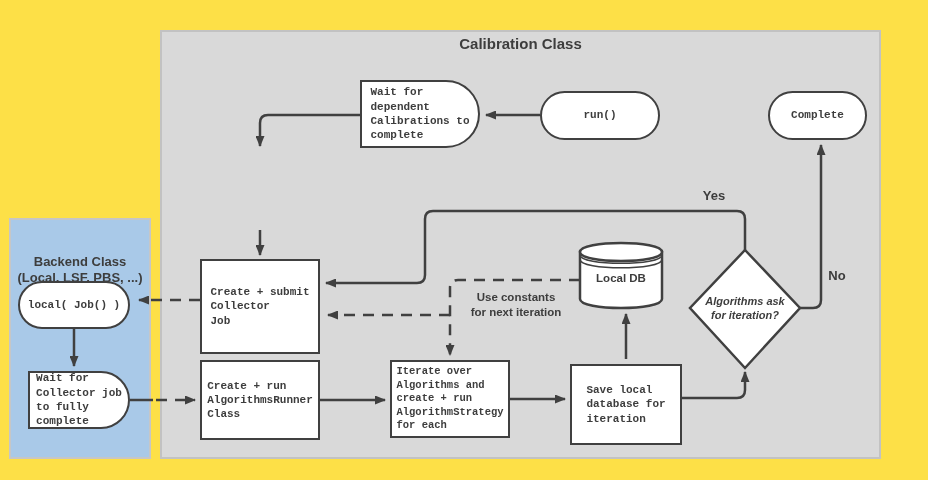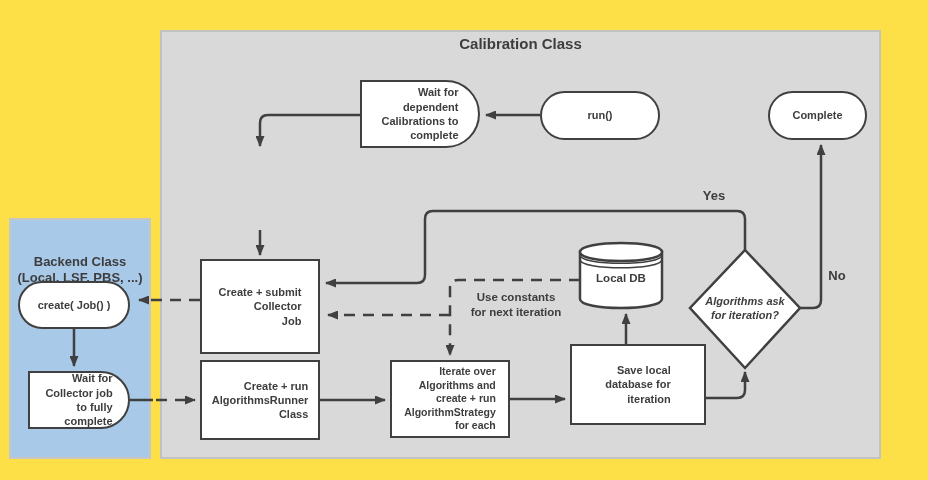--- a/index.html
+++ b/index.html
@@ -20,33 +20,33 @@
     position:absolute;left:0;top:3px;width:100%;text-align:center;
     font-weight:700;color:#3d3d3d;white-space:pre-line;
   }
   #calibration-container .container-title{font-size:15px;}
   #backend-panel .container-title{font-size:13px;line-height:1.25;top:4px;margin-top:30px;}
   svg.overlay{position:absolute;left:0;top:0;z-index:2;pointer-events:none;}
   .node{
     position:absolute;z-index:3;box-sizing:border-box;
     background:#ffffff;border:2.5px solid #404040;
     display:flex;align-items:center;justify-content:center;
-    text-align:right;font-weight:700;font-size:11px;line-height:1.3;
-    color:#3d3d3d;white-space:pre-line;
+    text-align:left;font-weight:700;font-size:11px;line-height:1.3;
+    color:#3d3d3d;white-space:pre-line;font-family:Liberation Mono, monospace;
   }
   #n-wait-dependent{left:360px;top:80px;width:120px;height:68px;border-radius:0 34px 34px 0;}
   #n-run{left:540px;top:91px;width:120px;height:49px;border-radius:25px;}
   #n-complete{left:768px;top:91px;width:99px;height:49px;border-radius:25px;}
   #n-calibration-setup{left:200px;top:150px;width:120px;height:80px;}
   #n-collector{left:200px;top:259px;width:120px;height:95px;}
   #n-submit-job{left:18px;top:281px;width:112px;height:48px;border-radius:24px;}
   #n-wait-collector{left:28px;top:371px;width:102px;height:58px;border-radius:0 29px 29px 0;}
   #n-runner{left:200px;top:360px;width:120px;height:80px;}
   #n-iterate{left:390px;top:360px;width:120px;height:78px;font-size:10.5px;line-height:1.28;}
-  #n-save{left:570px;top:344px;width:136px;height:81px;}
+  #n-save{left:570px;top:364px;width:112px;height:81px;}
   .shape-label{
     position:absolute;z-index:4;text-align:center;font-weight:700;
     color:#3d3d3d;white-space:pre-line;pointer-events:none;
   }
   #lbl-db{left:580px;top:272px;width:82px;font-size:11.5px;}
   #lbl-diamond{left:688px;top:294px;width:114px;font-size:11px;line-height:1.3;font-style:italic;}
   #lbl-yes{left:694px;top:188px;width:40px;font-size:13px;}
   #lbl-no{left:817px;top:268px;width:40px;font-size:13px;}
   #lbl-use-constants{left:455px;top:290px;width:122px;font-size:11.5px;line-height:1.3;}
 </style>
@@ -123,21 +123,21 @@
   </div>
   <div class="node" id="n-complete">
     <span>Complete</span>
   </div>
   <div class="node" id="n-collector">
     <span>Create + submit
 Collector
 Job</span>
   </div>
   <div class="node" id="n-submit-job">
-    <span>create( Job() )</span>
+    <span>local( Job() )</span>
   </div>
   <div class="node" id="n-wait-collector">
     <span>Wait for
 Collector job
 to fully
 complete</span>
   </div>
   <div class="node" id="n-runner">
     <span>Create + run
 AlgorithmsRunner

